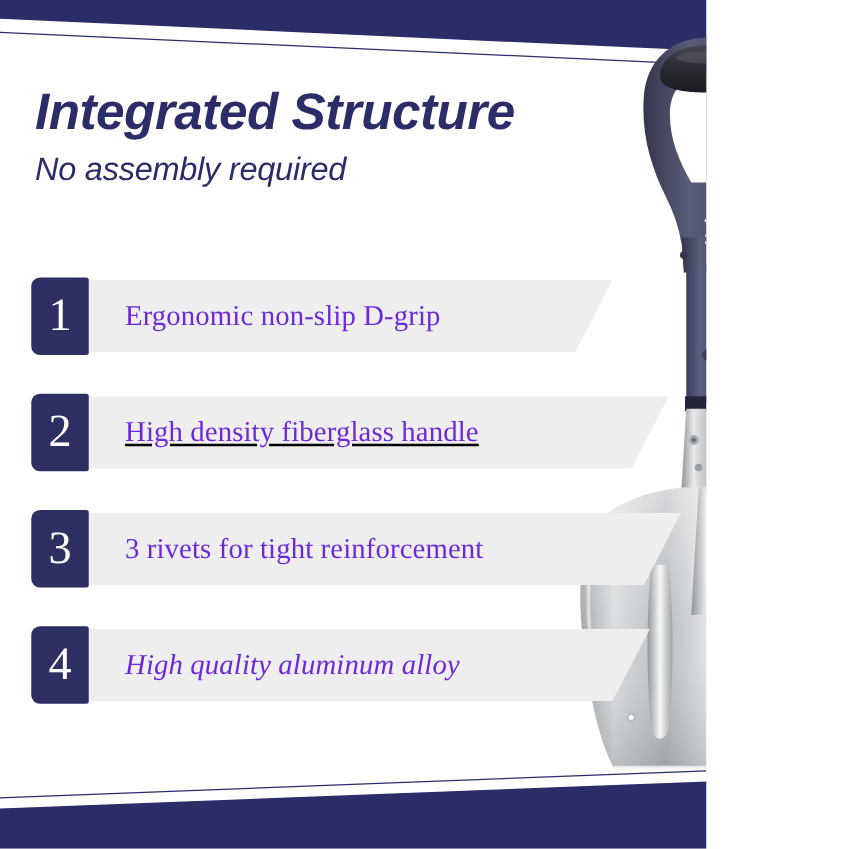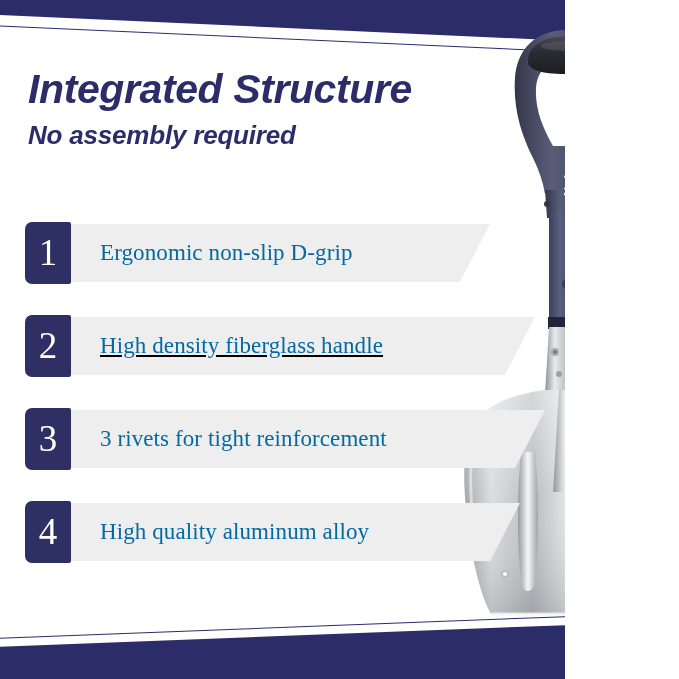--- a/index.html
+++ b/index.html
@@ -14,34 +14,34 @@
     border-bottom:1.6px solid #2b2c68;transform:rotate(2.6deg);transform-origin:0 0;z-index:2;}
   .banner-bot{position:absolute;left:-30px;top:648px;width:800px;height:90px;
     background:#2b2c68;transform:rotate(-2.2deg);transform-origin:0 0;z-index:3;}
   .banner-bot-line{position:absolute;left:-30px;top:639px;width:800px;height:40px;
     border-top:1.6px solid #2b2c68;transform:rotate(-2.2deg);transform-origin:0 0;z-index:2;}
 
   
   .heading-block{position:absolute;left:28px;top:68px;z-index:6;}
   .title{font-size:41px;font-weight:700;font-style:italic;color:#2b2c68;
     letter-spacing:-0.4px;line-height:1.06;white-space:nowrap;}
-  .subtitle{font-size:26px;font-style:italic;font-weight:700;color:#2b2c68;
+  .subtitle{font-size:26px;font-style:italic;font-weight:400;color:#2b2c68;
     margin-top:9px;letter-spacing:-0.2px;white-space:nowrap;}
 
   
   .features{position:absolute;left:25px;top:222px;z-index:5;}
   .feature-row{position:relative;height:62px;margin-bottom:31px;}
   .num-box{position:absolute;left:0;top:0;width:46px;height:62px;background:#2e3064;
     border-radius:7px 2px 2px 7px;z-index:3;
     display:flex;align-items:center;justify-content:center;}
   .num-box span{font-family:"Liberation Serif",serif;font-size:37px;color:#ffffff;
     line-height:1;padding-bottom:2px;}
   .feature-bar{position:absolute;left:40px;top:2px;height:58px;background:#eeeeef;
     z-index:1;display:flex;align-items:center;}
-  .feature-bar .txt{font-family:"Liberation Serif",serif;font-size:23px;color:#0369a1;
+  .feature-bar .txt{font-family:"Liberation Serif",serif;font-size:23px;color:#6d28d9;
     padding-left:35px;white-space:nowrap;letter-spacing:0.1px;}
 
   
   .shovel{position:absolute;left:455px;top:22px;width:224px;height:608px;z-index:4;}
   .brand-text{position:absolute;left:562px;top:196px;z-index:6;
     font-family:"Liberation Sans",sans-serif;font-size:12.5px;font-weight:600;
     color:#f2f2f6;letter-spacing:0.6px;
     transform:rotate(-90deg);transform-origin:left top;white-space:nowrap;}
 </style>
 </head>
@@ -86,21 +86,21 @@
            clip-path:polygon(0 0, 100% 0, calc(100% - 30px) 100%, 0 100%);">
         <div class="txt">3 rivets for tight reinforcement</div>
       </div>
       <div class="num-box">
         <span>3</span>
       </div>
     </div>
 
     <div class="feature-row">
       <div class="feature-bar" style="width:455px;
-           clip-path:polygon(0 0, 100% 0, calc(100% - 30px) 100%, 0 100%);">
+           clip-path:polygon(0 0, 100% 0, calc(100% - 30px) 100%, 0 100%);font-style:italic;">
         <div class="txt">High quality aluminum alloy</div>
       </div>
       <div class="num-box">
         <span>4</span>
       </div>
     </div>
 
   </div>
 
   <svg class="shovel" viewBox="0 0 224 608">

